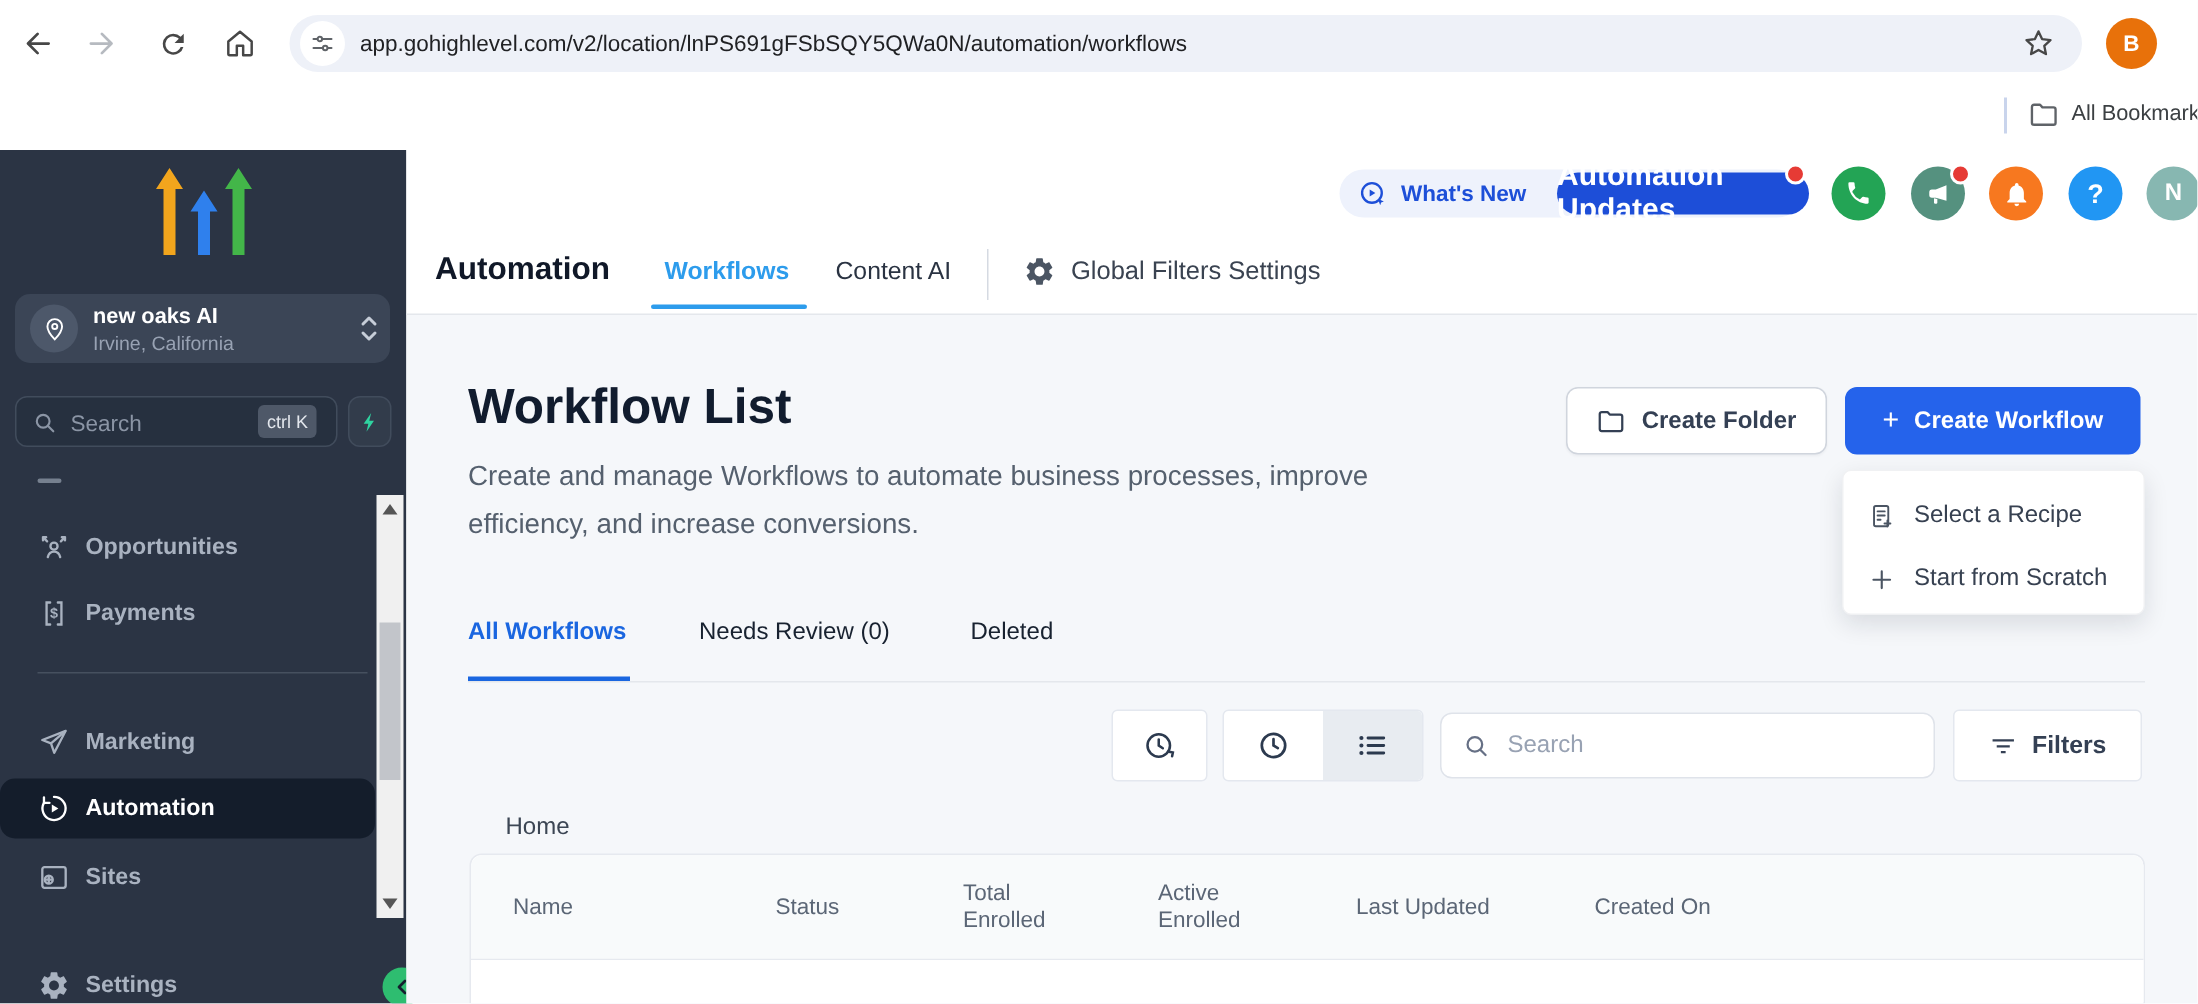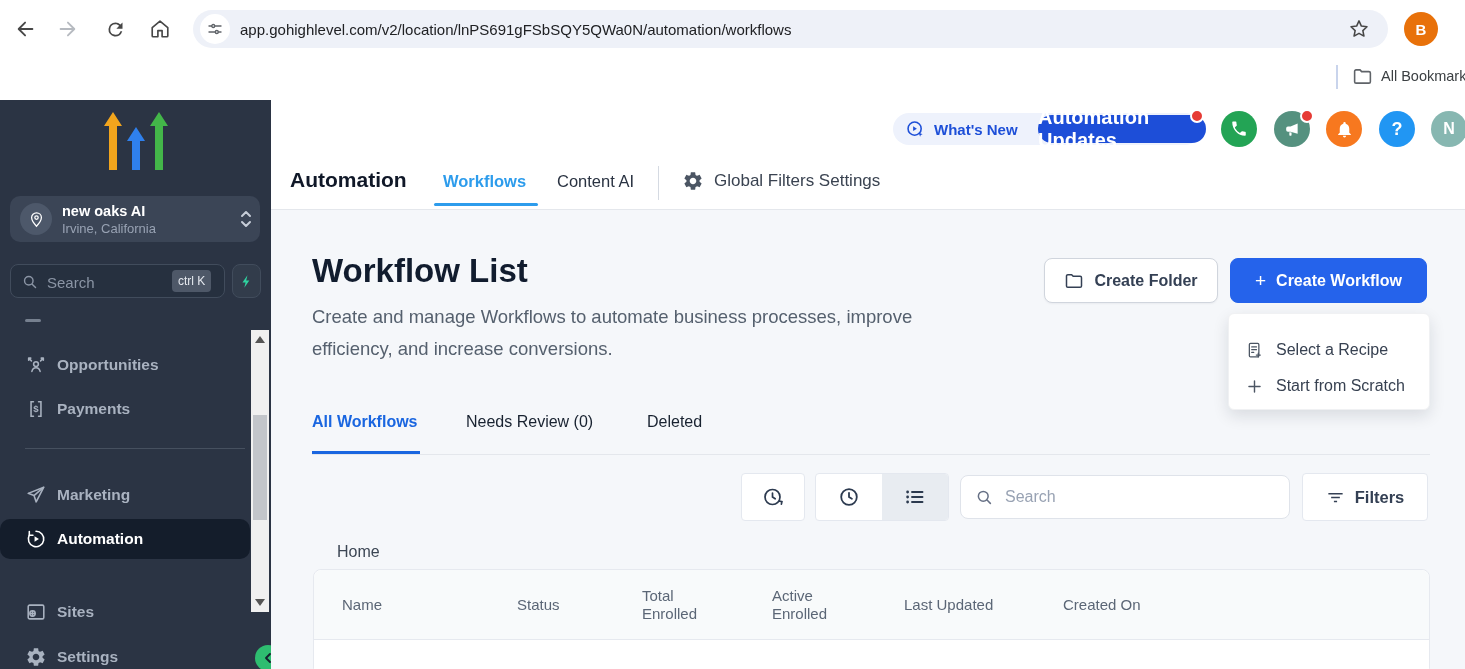--- a/index.html
+++ b/index.html
@@ -238,21 +238,21 @@
             <g fill="none" stroke="currentColor" stroke-width="1.7" stroke-linecap="round">
               <path d="M12 3.6a8.4 8.4 0 1 1-7.3 4.3"></path>
               <path d="M4.7 3.9v4h4"></path>
             </g>
             <path d="M10.4 9.1l4.8 2.9-4.8 2.9z" fill="currentColor"></path>
           </svg>
         </span>
       <span class="lbl">Automation</span>
     </div>
 
-    <div class="abs nav-item" style="top:495px">
+    <div class="abs nav-item" style="top:468px">
       <span class="ic">
           <svg width="22" height="22" viewBox="0 0 24 24">
             <g fill="none" stroke="currentColor" stroke-width="1.7">
               <rect x="3.5" y="4.5" width="17" height="15" rx="1.6"></rect>
               <circle cx="8.2" cy="13.6" r="2.9"></circle>
               <path d="M5.3 13.6h5.8M8.2 10.7v5.8"></path>
             </g>
           </svg>
         </span>
       <span class="lbl">Sites</span>
@@ -346,21 +346,21 @@
           </svg>
         <span>Create Folder</span>
       </div>
 
       <div class="abs btn primary" style="left:959px;top:48px;width:197px;height:45px">
         <span style="font-size:19px;font-weight:400;margin-right:10px">+</span>
         <span>Create Workflow</span>
       </div>
 
       <div class="abs dropdown">
-        <div class="dd-item" style="top:19px">
+        <div class="dd-item" style="top:13px">
           <svg style="margin-left:16px" width="19" height="19" viewBox="0 0 24 24">
               <g fill="none" stroke="#4b5563" stroke-width="1.6" stroke-linecap="round">
                 <rect x="5.5" y="3" width="12" height="17" rx="1.5"></rect>
                 <path d="M8.5 7.5h6M8.5 11h6M8.5 14.5h2.5"></path>
                 <path d="M16.8 15.2v5M14.3 17.7h5"></path>
               </g>
             </svg>
           <span class="lbl">Select a Recipe</span>
         </div>
         <div class="dd-item" style="top:55px">

